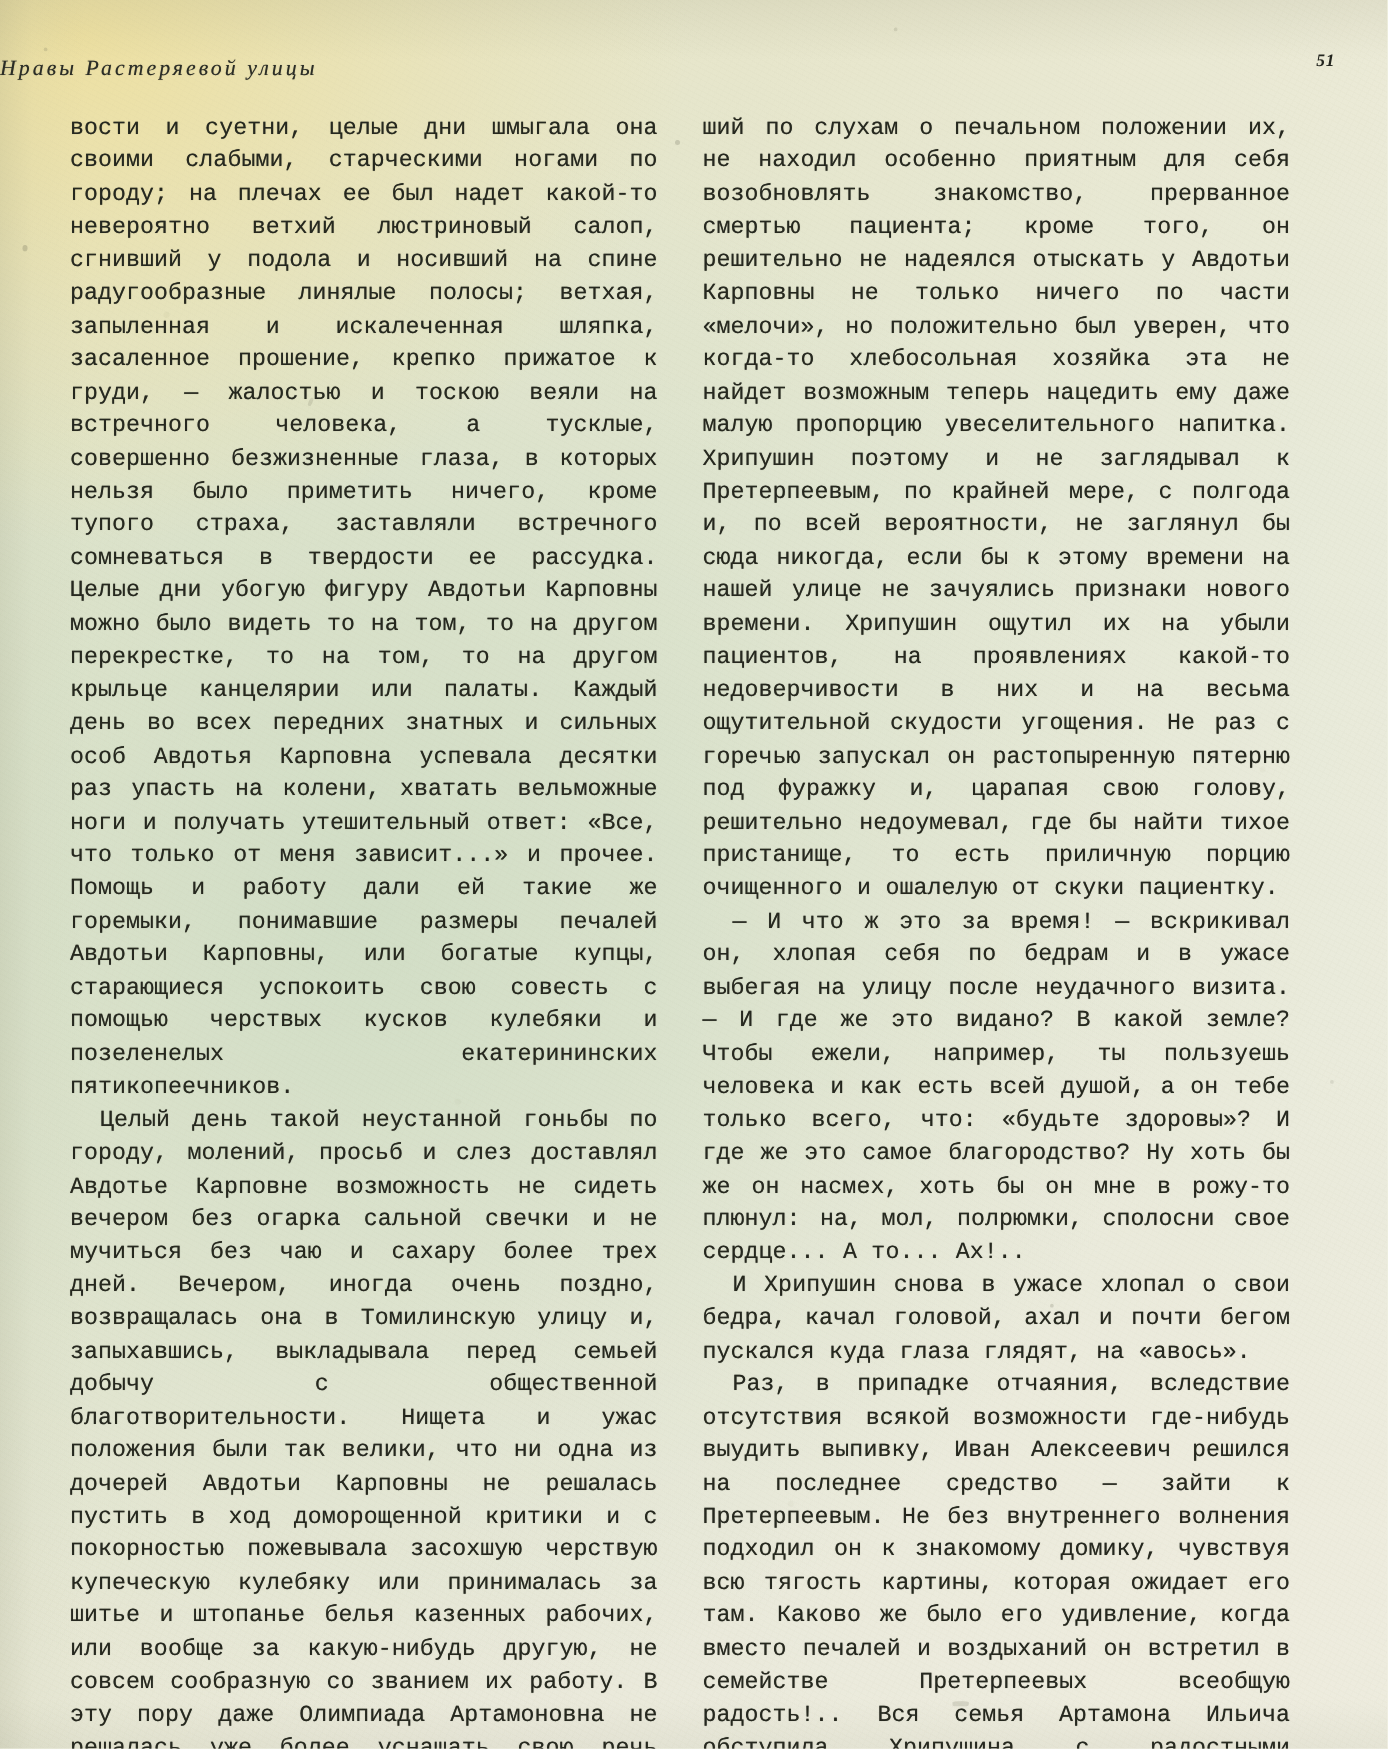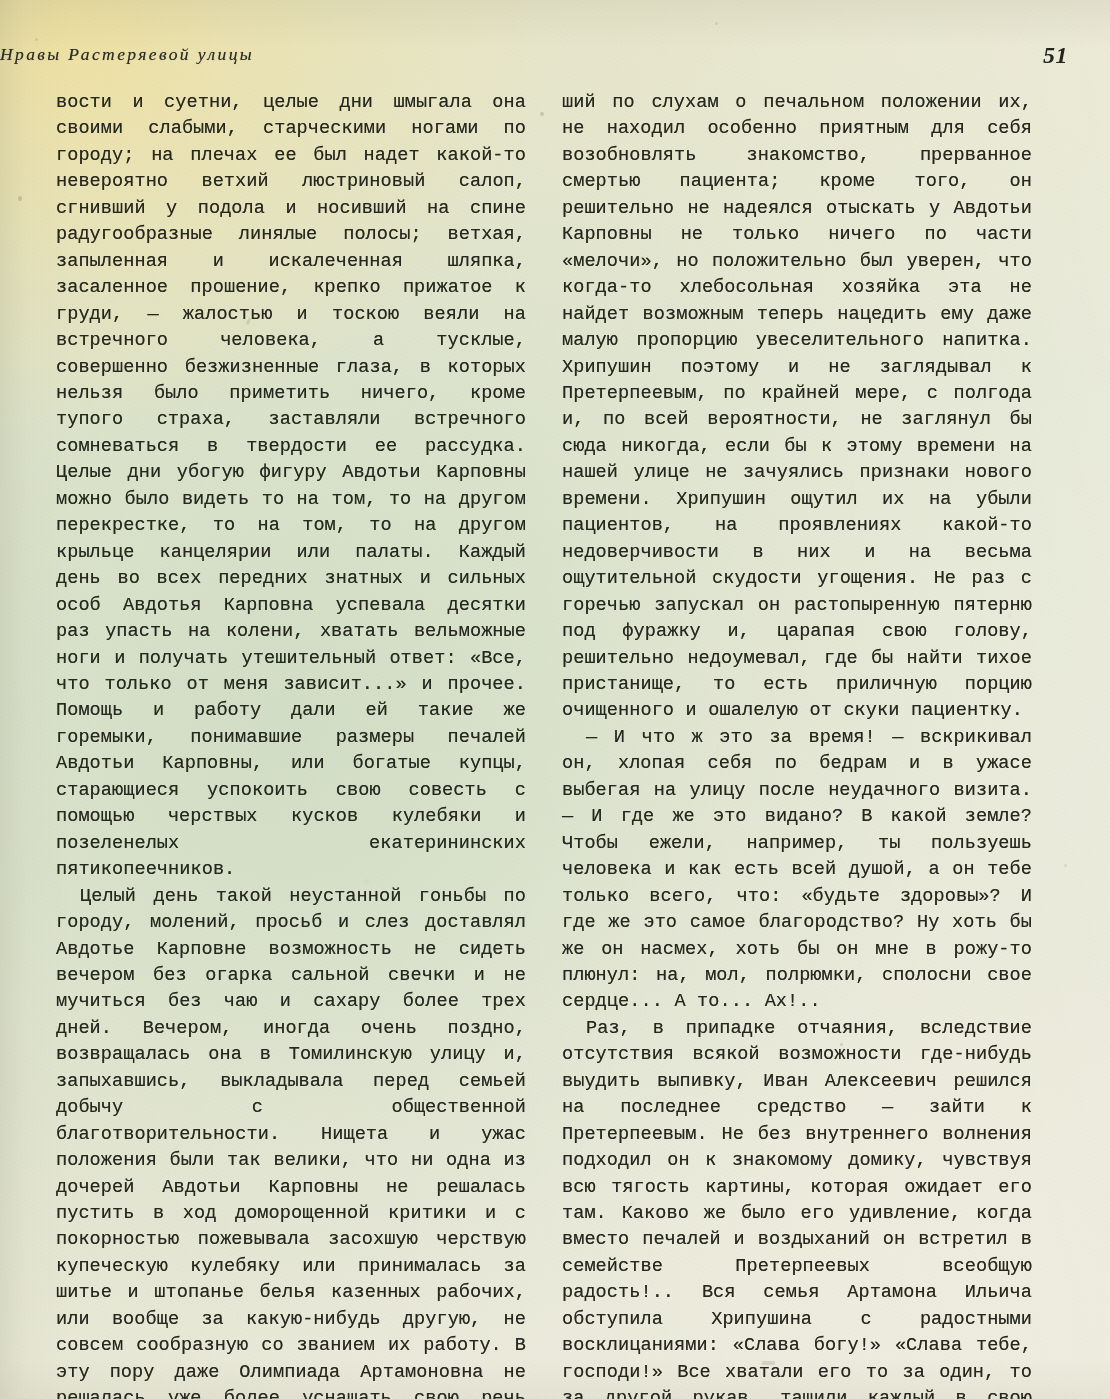--- a/index.html
+++ b/index.html
@@ -79,21 +79,21 @@
     color: #2b2d26;
     font-family: "Liberation Serif", "DejaVu Serif", serif;
     text-shadow: 0 0 0.7px rgba(40,42,34,0.55);
   }
   #runhead-page {
     position: absolute;
     right: 42px;
     top: -2px;
     font-style: italic;
     font-weight: bold;
-    font-size: 24px;
+    font-size: 14px;
     color: #23251f;
     letter-spacing: 0.5px;
   }
 
   
   #columns {
     position: absolute;
     left: 56px;
     top: 90px;
     width: 976px;
@@ -151,17 +151,18 @@
     <div class="column">
       <p>вости и суетни, целые дни шмыгала она своими слабыми, старческими ногами по городу; на плечах ее был надет какой-то невероятно ветхий люстриновый салоп, сгнивший у подола и носивший на спине радугообразные линялые полосы; ветхая, запыленная и искалеченная шляпка, засаленное прошение, крепко прижатое к груди, — жалостью и тоскою веяли на встречного человека, а тусклые, совершенно безжизненные глаза, в которых нельзя было приметить ничего, кроме тупого страха, заставляли встречного сомневаться в твердости ее рассудка. Целые дни убогую фигуру Авдотьи Карповны можно было видеть то на том, то на другом перекрестке, то на том, то на другом крыльце канцелярии или палаты. Каждый день во всех передних знатных и сильных особ Авдотья Карповна успевала десятки раз упасть на колени, хватать вельможные ноги и получать утешительный ответ: «Все, что только от меня зависит...» и прочее. Помощь и работу дали ей такие же горемыки, понимавшие размеры печалей Авдотьи Карповны, или богатые купцы, старающиеся успокоить свою совесть с помощью черствых кусков кулебяки и позеленелых екатерининских пятикопеечников.</p>
       <p class="indent">Целый день такой неустанной гоньбы по городу, молений, просьб и слез доставлял Авдотье Карповне возможность не сидеть вечером без огарка сальной свечки и не мучиться без чаю и сахару более трех дней. Вечером, иногда очень поздно, возвращалась она в Томилинскую улицу и, запыхавшись, выкладывала перед семьей добычу с общественной благотворительности. Нищета и ужас положения были так велики, что ни одна из дочерей Авдотьи Карповны не решалась пустить в ход доморощенной критики и с покорностью пожевывала засохшую черствую купеческую кулебяку или принималась за шитье и штопанье белья казенных рабочих, или вообще за какую-нибудь другую, не совсем сообразную со званием их работу. В эту пору даже Олимпиада Артамоновна не решалась уже более уснащать свою речь французскими оборотами. Иногда только, когда ей приходилось довольствоваться только соленым огурцом вместо обеда или шить какую-нибудь слишком пикантную часть мужского туалета, она решалась подумать, что такое занятие способно ее унизить. Труд в то время считался делом унизительным.</p>
       <p class="indent">Месяцев через семь-восемь после смерти Артамона Ильича все позабыли о существовании семьи Претерпеевых. Хрипушин, знав-</p>
       <p class="indent">Так и пошли дела Претерпеевых.</p>
     </div>
 
     <div class="column">
       <p>ший по слухам о печальном положении их, не находил особенно приятным для себя возобновлять знакомство, прерванное смертью пациента; кроме того, он решительно не надеялся отыскать у Авдотьи Карповны не только ничего по части «мелочи», но положительно был уверен, что когда-то хлебосольная хозяйка эта не найдет возможным теперь нацедить ему даже малую пропорцию увеселительного напитка. Хрипушин поэтому и не заглядывал к Претерпеевым, по крайней мере, с полгода и, по всей вероятности, не заглянул бы сюда никогда, если бы к этому времени на нашей улице не зачуялись признаки нового времени. Хрипушин ощутил их на убыли пациентов, на проявлениях какой-то недоверчивости в них и на весьма ощутительной скудости угощения. Не раз с горечью запускал он растопыренную пятерню под фуражку и, царапая свою голову, решительно недоумевал, где бы найти тихое пристанище, то есть приличную порцию очищенного и ошалелую от скуки пациентку.</p>
       <p class="indent">— И что ж это за время! — вскрикивал он, хлопая себя по бедрам и в ужасе выбегая на улицу после неудачного визита. — И где же это видано? В какой земле? Чтобы ежели, например, ты пользуешь человека и как есть всей душой, а он тебе только всего, что: «будьте здоровы»? И где же это самое благородство? Ну хоть бы же он насмех, хоть бы он мне в рожу-то плюнул: на, мол, полрюмки, сполосни свое сердце... А то... Ах!..</p>
+      <p class="indent">И Хрипушин снова в ужасе хлопал о свои бедра, качал головой, ахал и почти бегом пускался куда глаза глядят, на «авось».</p>
       <p class="indent">Раз, в припадке отчаяния, вследствие отсутствия всякой возможности где-нибудь выудить выпивку, Иван Алексеевич решился на последнее средство — зайти к Претерпеевым. Не без внутреннего волнения подходил он к знакомому домику, чувствуя всю тягость картины, которая ожидает его там. Каково же было его удивление, когда вместо печалей и воздыханий он встретил в семействе Претерпеевых всеобщую радость!.. Вся семья Артамона Ильича обступила Хрипушина с радостными восклицаниями: «Слава богу!» «Слава тебе, господи!» Все хватали его то за один, то за другой рукав, тащили каждый в свою сторону, чтобы рассказать какое-то неожиданно приятное происшествие, и чуть даже не целовали. Авдотья Карповна, захлебываясь от восторга и дрожа всем телом, пробилась, наконец, сквозь толпу дочерей и за плечи усадила на стул дорогого гостя.</p>
     </div>
 
   </div>
 </div>
 
 </body></html>

